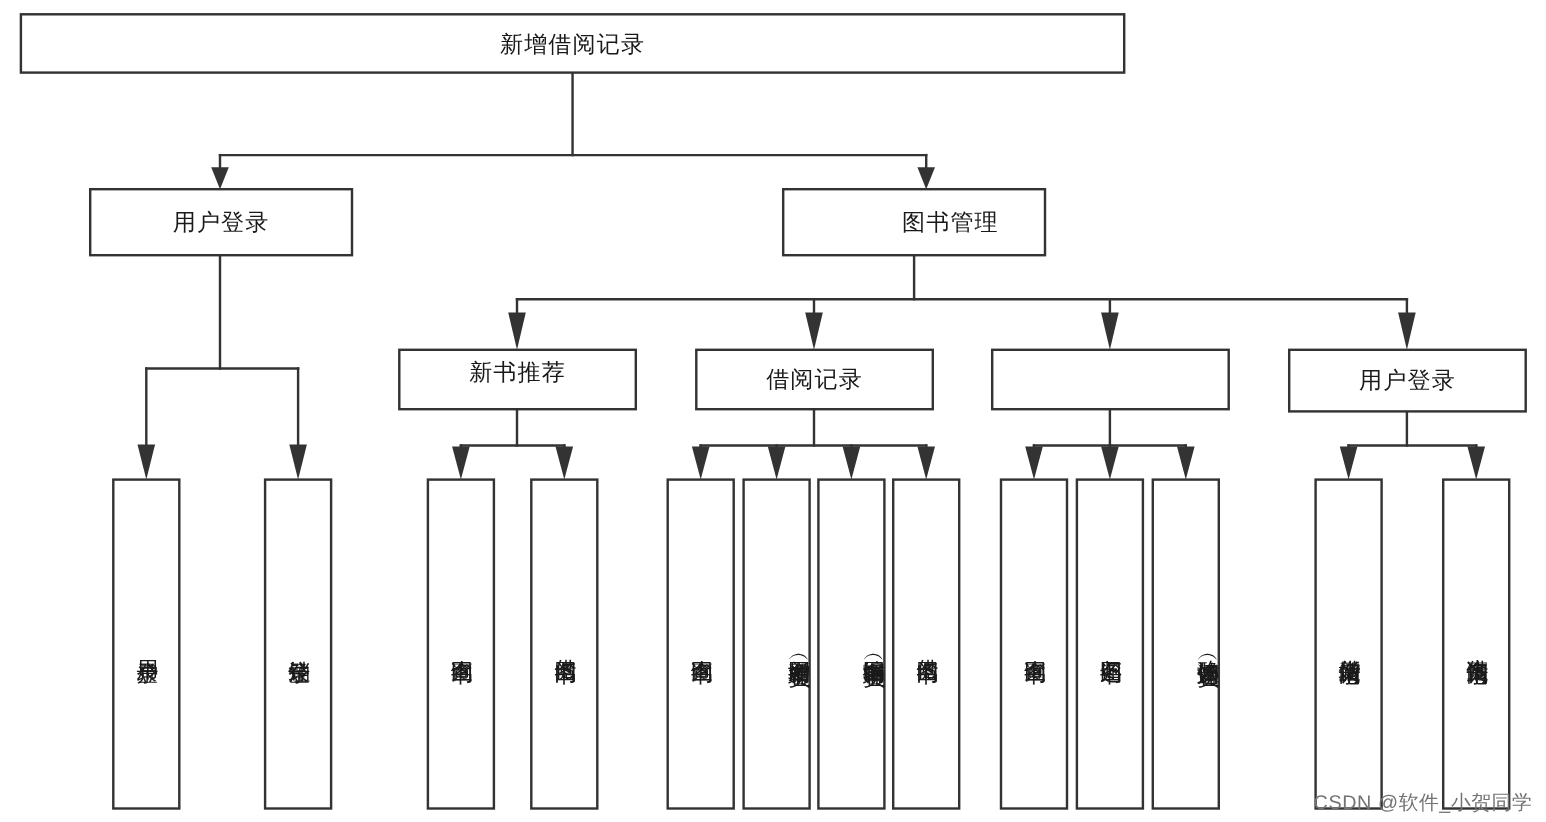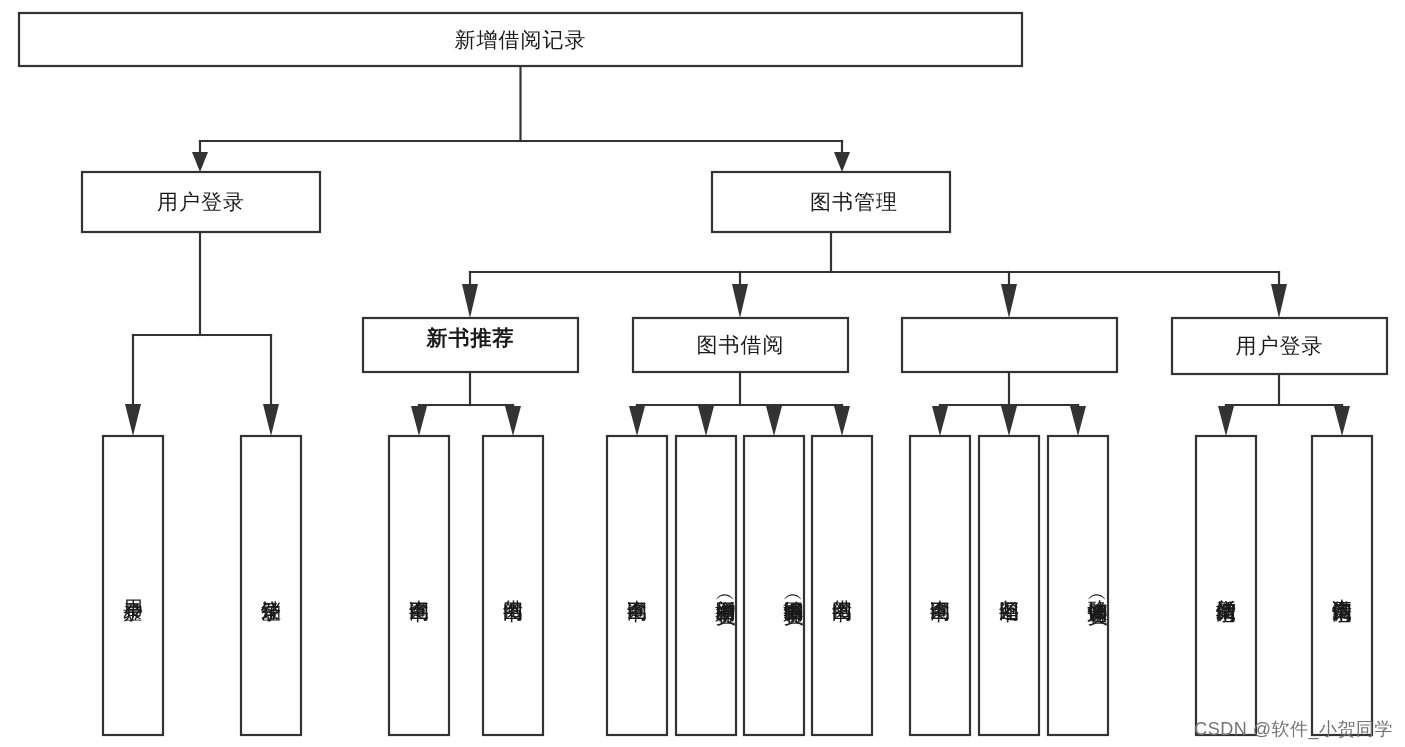--- a/index.html
+++ b/index.html
@@ -186,24 +186,24 @@
       <rect class="node-box" x="1048" y="436" width="60" height="299"></rect>
 
       <rect class="node-box" x="1196" y="436" width="60" height="299"></rect>
       <rect class="node-box" x="1312" y="436" width="60" height="299"></rect>
     </g>
   </svg>
 
   <div class="hlabel" style="left:19px; top:13px; width:1003px; height:53px;">新增借阅记录</div>
 
   <div class="hlabel" style="left:82px; top:172px; width:238px; height:60px;">用户登录</div>
-  <div class="hlabel" style="left:712px; top:172px; width:284px; height:60px;">图书管理</div>
-
-  <div class="hlabel" style="left:363px; top:318px; width:215px; height:40px;font-weight:bold;">新书推荐</div>
-  <div class="hlabel" style="left:633px; top:318px; width:215px; height:54px;">图书借阅</div>
+  <div class="hlabel" style="left:712px; top:172px; width:284px; height:60px;padding-left:10px;">图书管理</div>
+
+  <div class="hlabel" style="left:363px; top:318px; width:215px; height:40px;">新书推荐</div>
+  <div class="hlabel" style="left:633px; top:318px; width:215px; height:54px;">借阅记录</div>
   <div class="hlabel" style="left:1172px; top:318px; width:215px; height:56px;">用户登录</div>
 
   <div class="vlabel" style="left:103px; top:436px; width:60px; height:299px;">用户登录</div>
   <div class="vlabel" style="left:241px; top:436px; width:60px; height:299px;">注销登录</div>
 
   <div class="vlabel" style="left:389px; top:436px; width:60px; height:299px;">查询图书</div>
   <div class="vlabel" style="left:483px; top:436px; width:60px; height:299px;">借阅图书</div>
 
   <div class="vlabel" style="left:607px; top:436px; width:60px; height:299px;">查询图书</div>
   <div class="vlabel" style="left:676px; top:436px; width:60px; height:299px; align-items:flex-start; padding-top:6px; box-sizing:border-box;">新增图书（管理员）</div>

